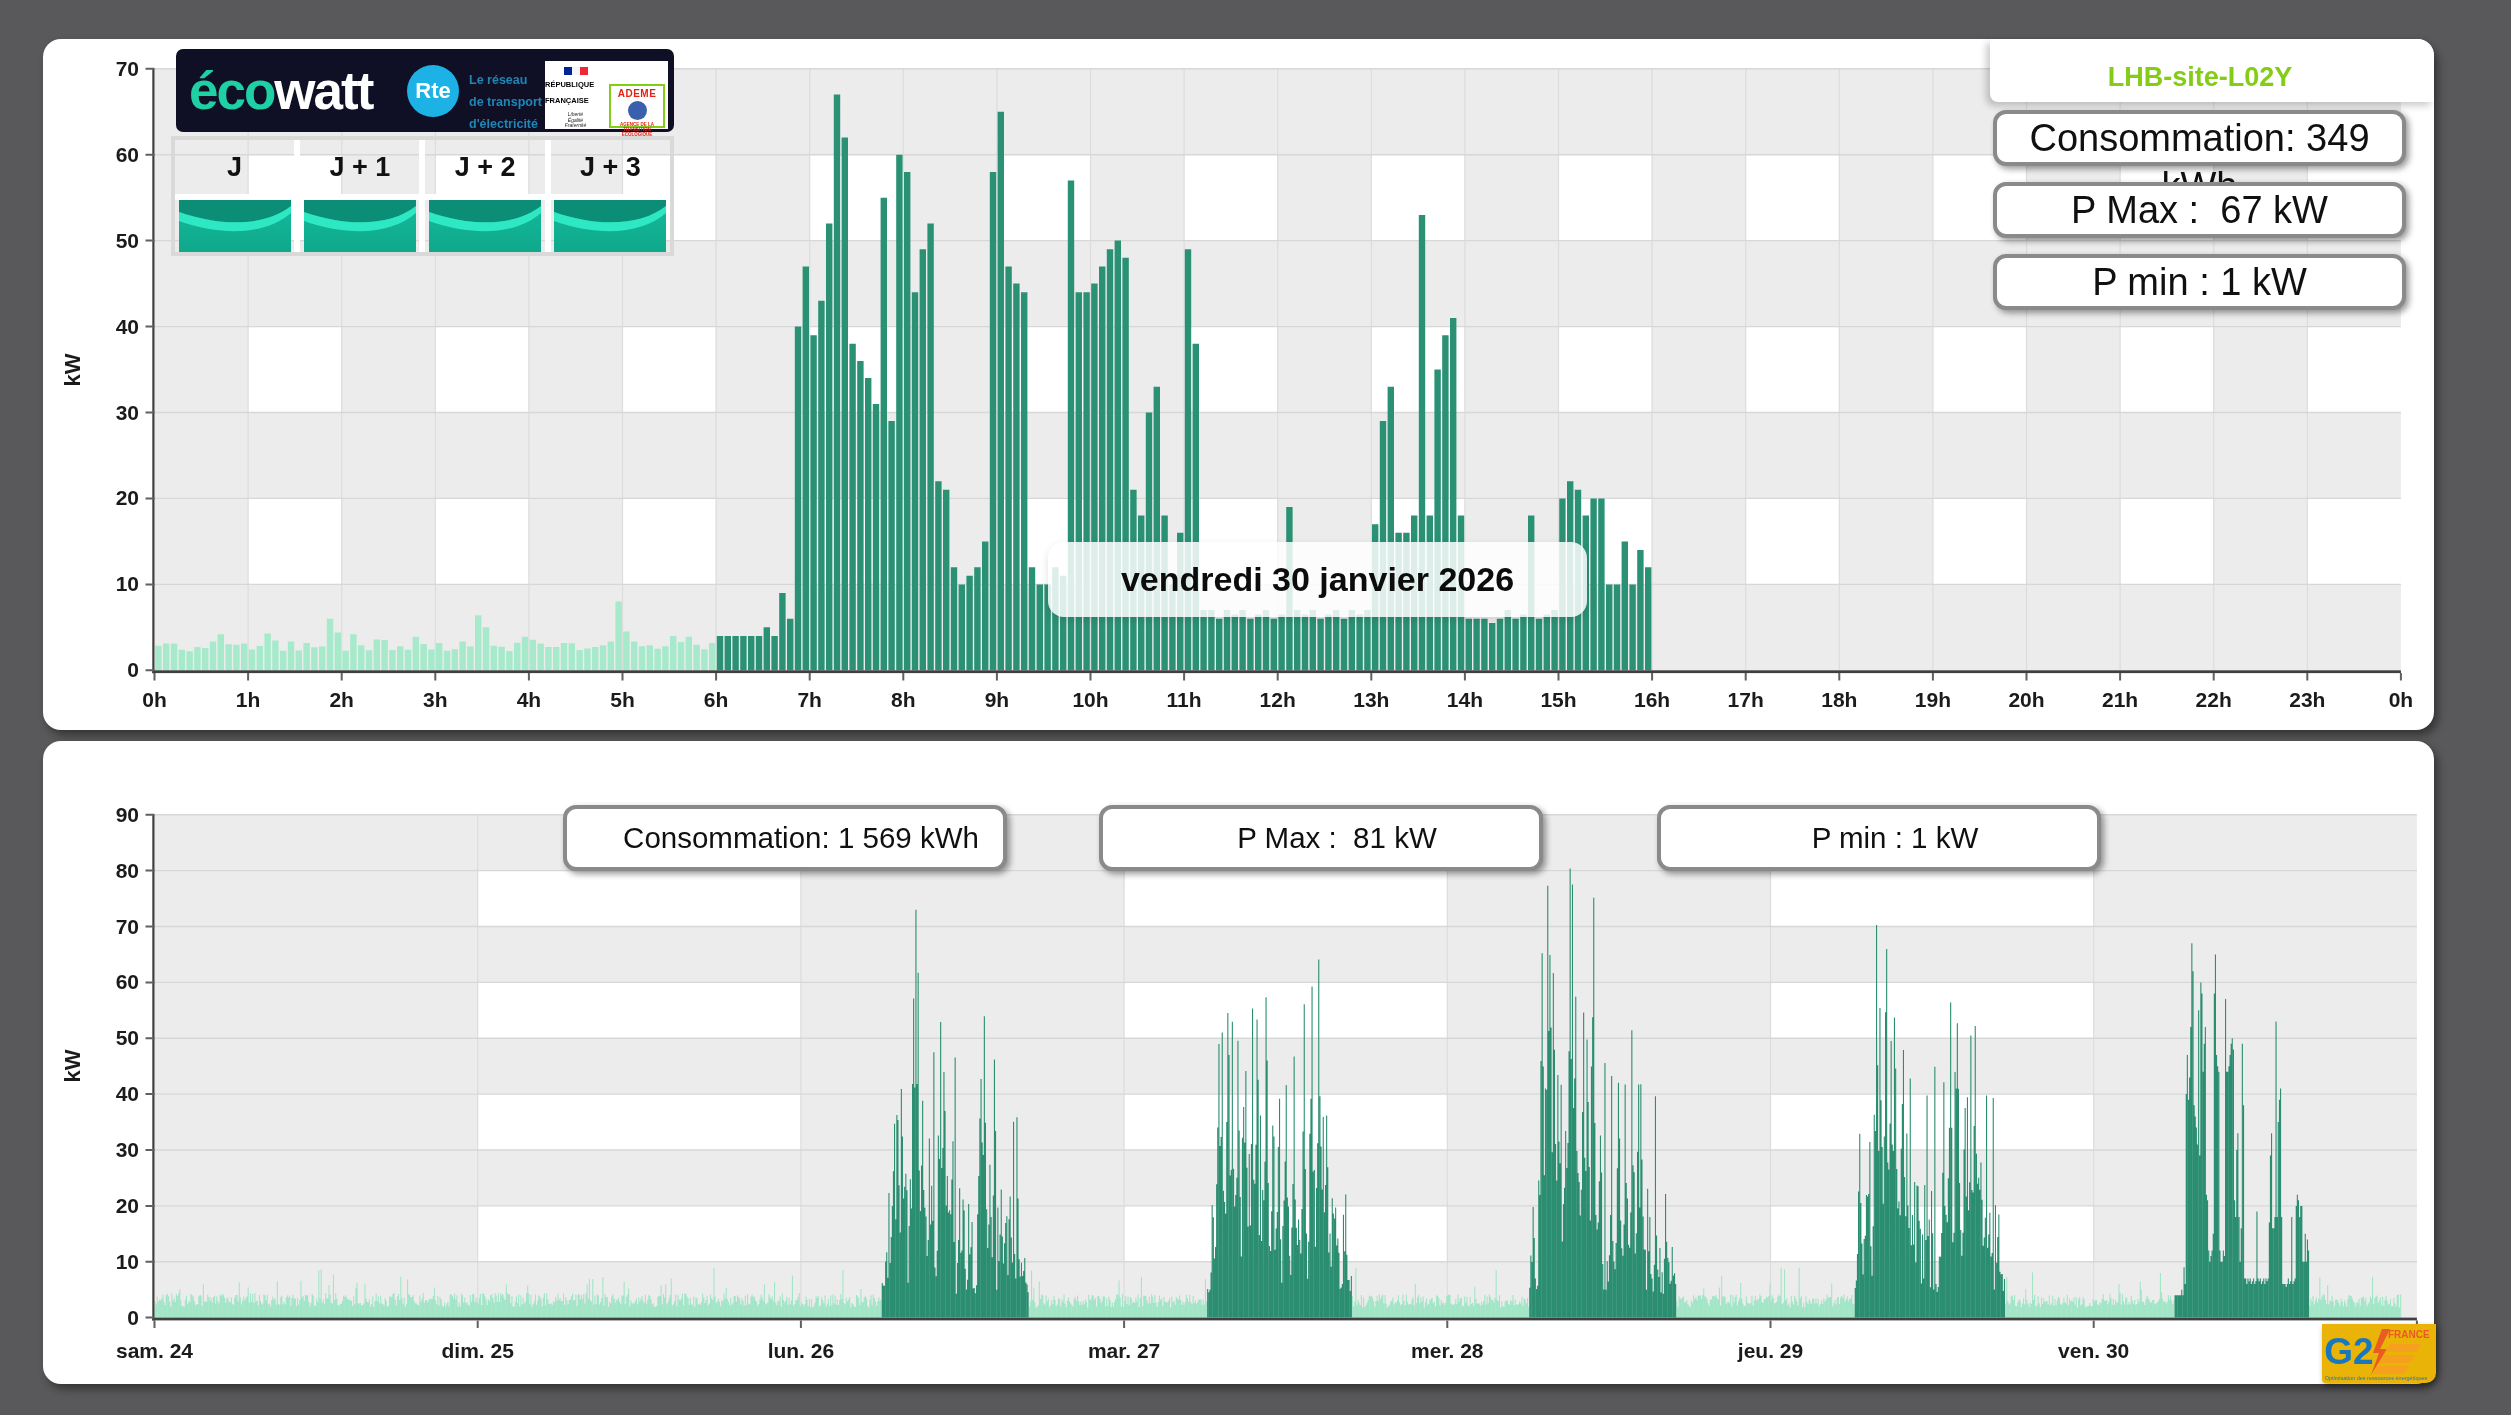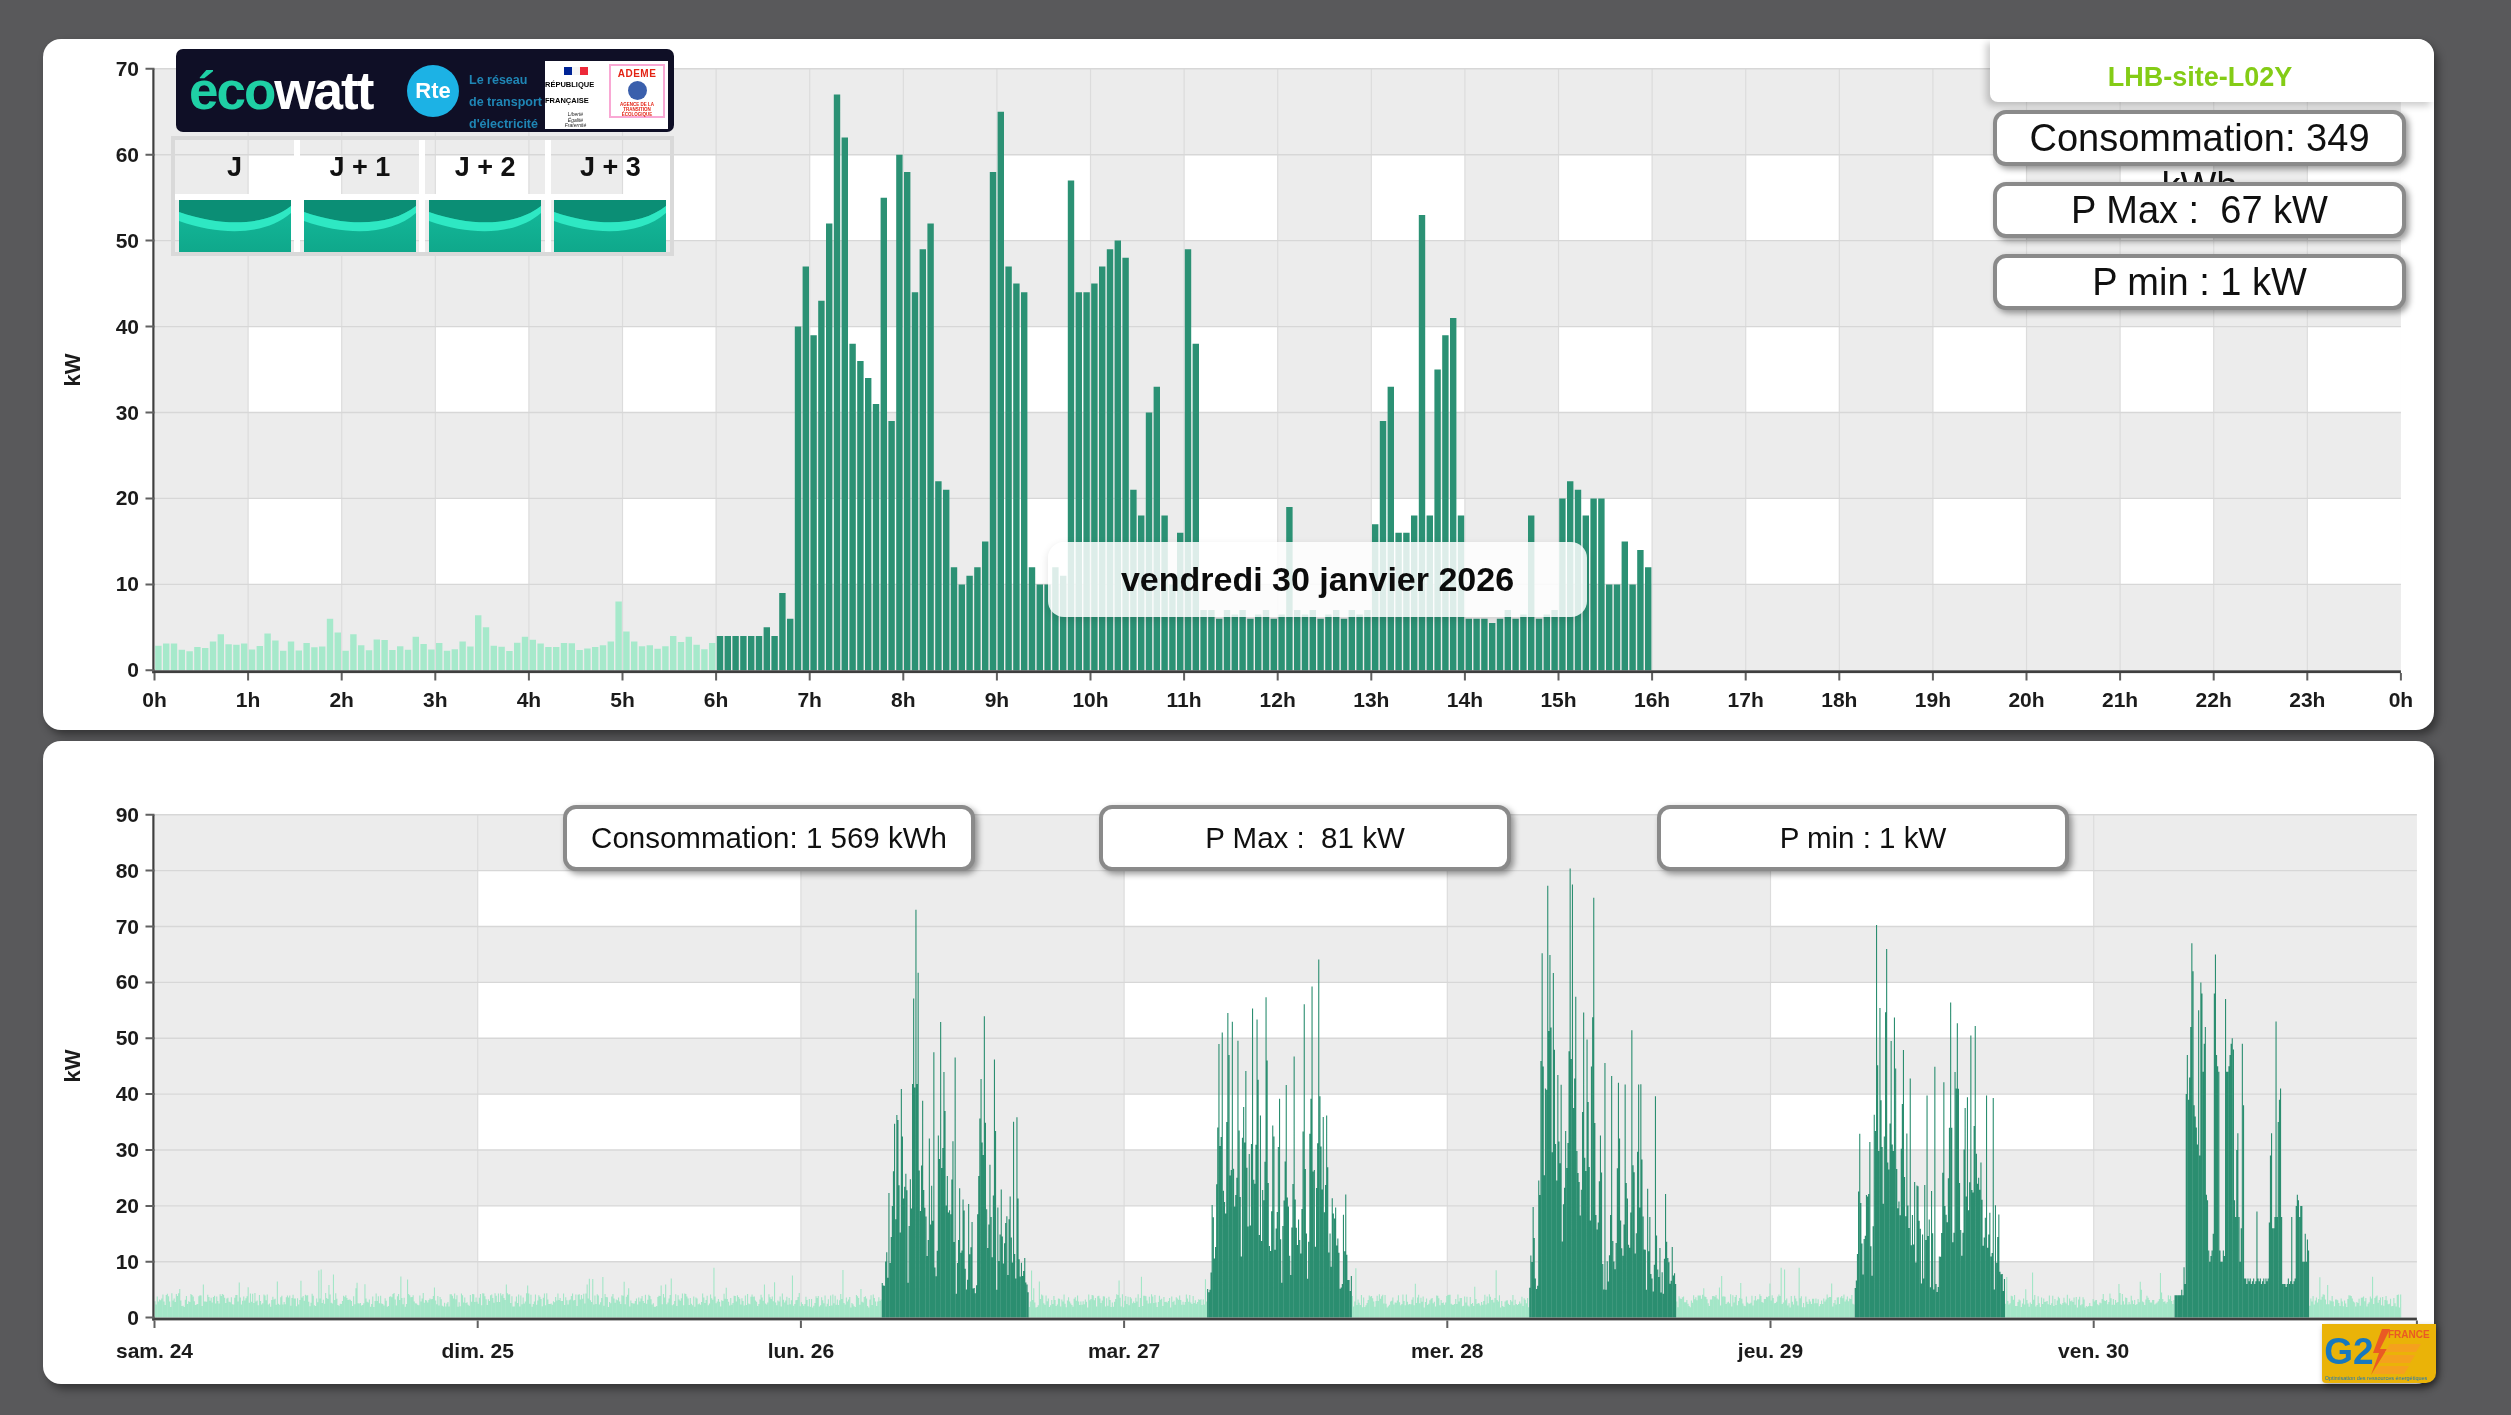--- a/index.html
+++ b/index.html
@@ -3,42 +3,42 @@
 <title>Suivi conso</title>
 <style>
  html,body{margin:0;padding:0;width:2511px;height:1415px;background:#59595b;overflow:hidden;
    font-family:"Liberation Sans",sans-serif;}
  .panel{position:absolute;background:#fff;border-radius:18px;box-shadow:4px 5px 9px rgba(0,0,0,.42);}
  #p1{left:43px;top:39px;width:2391px;height:691px;}
  #p2{left:43px;top:741px;width:2391px;height:643px;}
  .statbox{position:absolute;background:#fff;border:4px solid #8a8a8a;border-radius:13px;
    box-shadow:3px 3px 6px rgba(0,0,0,.4);text-align:center;color:#101010;}
  .sb1{font-size:38px;line-height:48px;height:48px;width:405px;}
- .sb2{font-size:29.5px;line-height:58px;height:58px;width:404px;}
+ .sb2{font-size:29.5px;line-height:58px;height:58px;width:404px;padding-left:32px;}
  #titlestrip{position:absolute;left:1990px;top:39px;width:444px;height:63px;background:#fff;
    border-radius:0 16px 0 8px;box-shadow:-4px 4px 7px rgba(0,0,0,.2);}
  #title{position:absolute;left:1990px;top:62px;width:420px;text-align:center;font-size:27px;font-weight:bold;color:#84cc16;}
  #datelab{position:absolute;left:1048px;top:542px;width:539px;height:75px;background:rgba(255,255,255,.84);
    border-radius:16px;text-align:center;font-size:34px;font-weight:bold;line-height:75px;color:#0c0c0c;
    box-shadow:0 3px 8px rgba(0,0,0,.12);}
  #banner{position:absolute;left:176px;top:49px;width:498px;height:83px;background:#0f0f26;border-radius:7px;}
  #ecow{position:absolute;left:13px;top:11px;font-size:53px;font-weight:bold;letter-spacing:-2px;}
  #ecow .e1{color:#1fd0a5;} #ecow .e2{color:#fff;}
  #rte{position:absolute;left:231px;top:16px;width:52px;height:52px;border-radius:50%;background:#1cb2e5;
    color:#fff;font-size:22px;font-weight:bold;text-align:center;line-height:52px;}
  #rtxt{position:absolute;left:293px;top:20px;font-size:12.5px;font-weight:bold;color:#1f86b5;line-height:22px;}
  #rf{position:absolute;left:369px;top:12px;width:61px;height:68px;background:#fff;box-sizing:border-box;}
  #rf .flag{margin:6px auto 2px auto;width:24px;height:8px;}
  #rf .flag i{display:block;float:left;width:8px;height:8px;}
  #rf .b{background:#002395;} #rf .w{background:#f6f6f6;} #rf .r{background:#ed2939;}
  #rf .rft{font-size:7.5px;font-weight:bold;color:#000;text-align:left;line-height:16px;}
  #rf .rfs{font-size:5px;color:#222;text-align:center;font-style:italic;line-height:5.5px;margin-top:3px;}
  #ademe{position:absolute;left:430px;top:12px;width:62px;height:68px;background:#fff;box-sizing:border-box;
    border:3px solid #fff;}
- #ademe .in{border:2px solid #f9a8d4;height:54px;box-sizing:border-box;}
+ #ademe .in{border:2px solid #84cc16;height:44px;box-sizing:border-box;margin-top:20px;}
  #ademe .at{color:#e32213;font-weight:bold;font-size:10px;text-align:center;margin-top:2px;letter-spacing:.5px;}
  #ademe .ag{width:19px;height:19px;border-radius:50%;background:#3a5fac;margin:2px auto;}
  #ademe .as{color:#e32213;font-size:4.5px;font-weight:bold;text-align:center;line-height:5px;}
  #jtable{position:absolute;left:171px;top:136px;width:503px;height:120px;border:4px solid #d9d9d9;
    display:grid;grid-template-columns:repeat(4,1fr);grid-template-rows:54px 52px;gap:6px;box-sizing:border-box;}
  .jgv{position:absolute;top:0;width:6px;height:112px;background:#fff;}
  .jgh{position:absolute;left:0;top:54px;width:495px;height:6px;background:#fff;}
  .jh{text-align:center;font-size:27px;font-weight:bold;color:#111;line-height:54px;}
  .ji{overflow:hidden;display:flex;align-items:center;justify-content:center;}
  .ji svg{display:block;}

